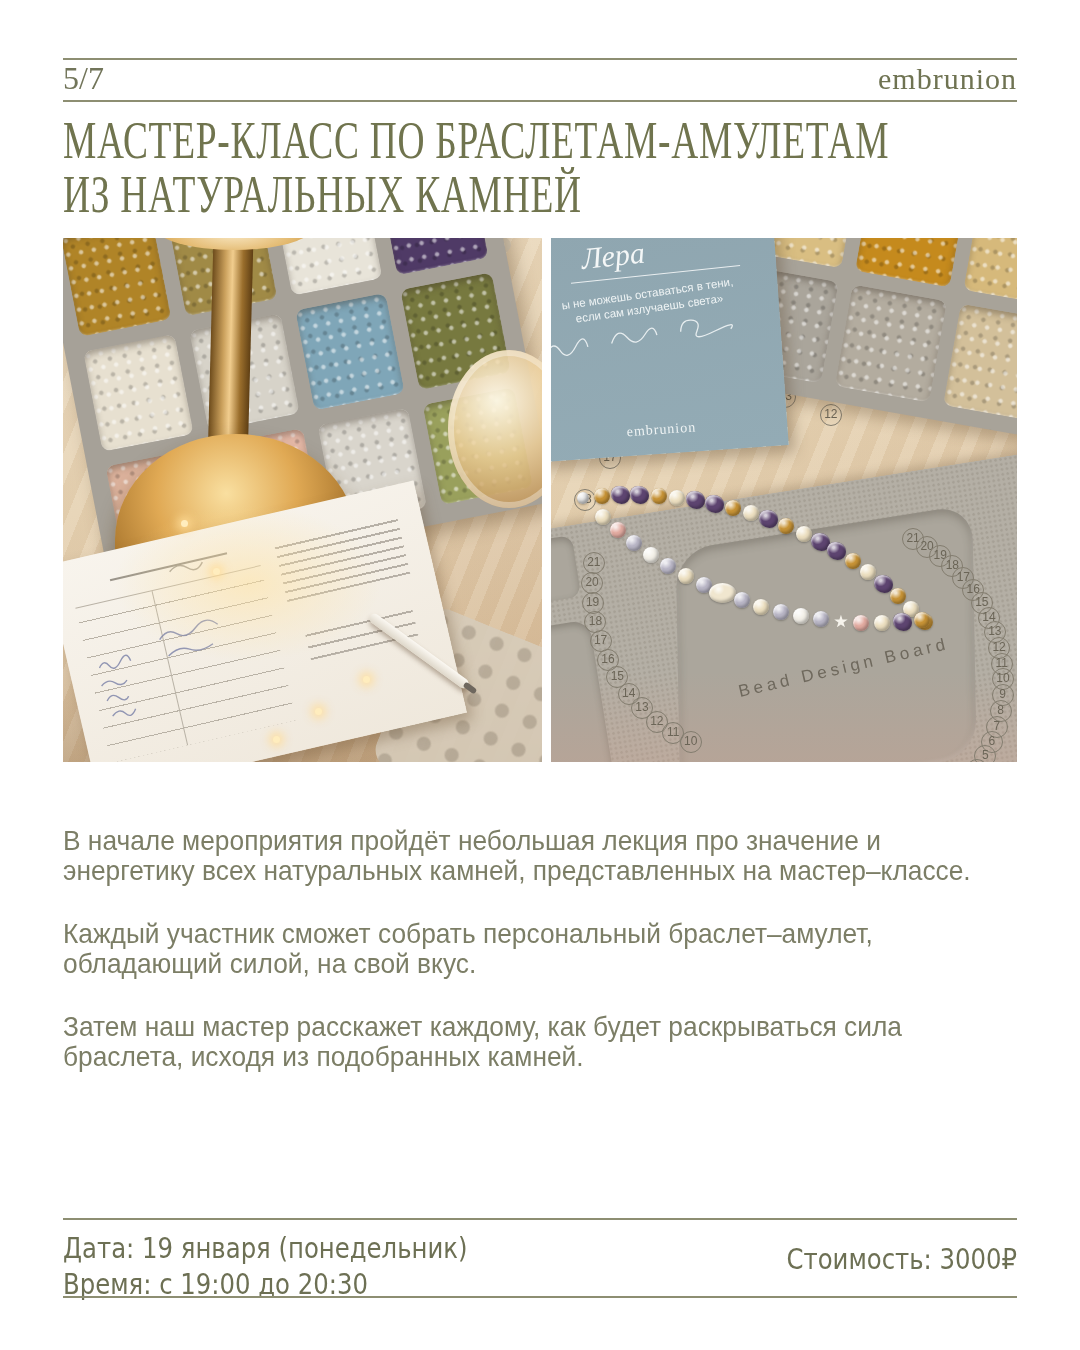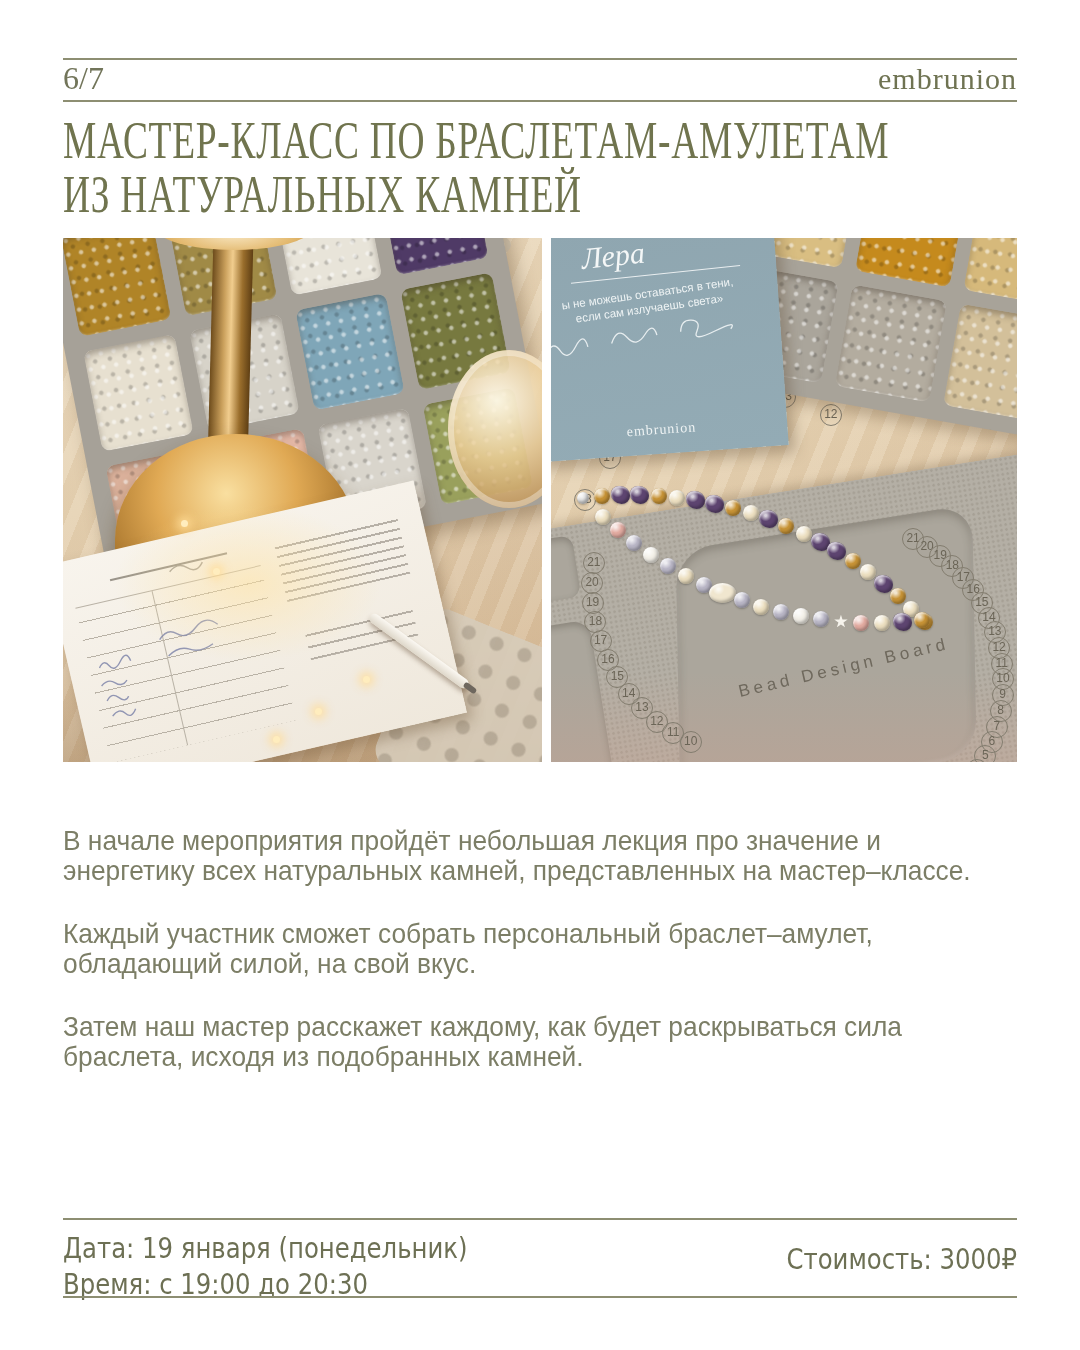--- a/index.html
+++ b/index.html
@@ -137,21 +137,21 @@
   .footer-price{position:absolute;right:63px;top:1243px;color:#6d7054;font-size:28px;
     font-family:"DejaVu Sans","Liberation Sans",sans-serif;white-space:nowrap;
     transform:scaleX(0.87);transform-origin:100% 0;}
 </style>
 </head>
 <body>
 
 <div class="page">
 
   <div class="rule rule-top"></div>
-  <div class="page-number">6/7</div>
+  <div class="page-number">5/7</div>
   <div class="brand">embrunion</div>
   <div class="rule rule-head"></div>
 
   <div class="title">
     <div class="title-line">МАСТЕР-КЛАСС ПО БРАСЛЕТАМ-АМУЛЕТАМ</div>
     <div class="title-line">ИЗ НАТУРАЛЬНЫХ КАМНЕЙ</div>
   </div>
 
   <div class="photo photo-left">
     <div class="fabric"></div>

